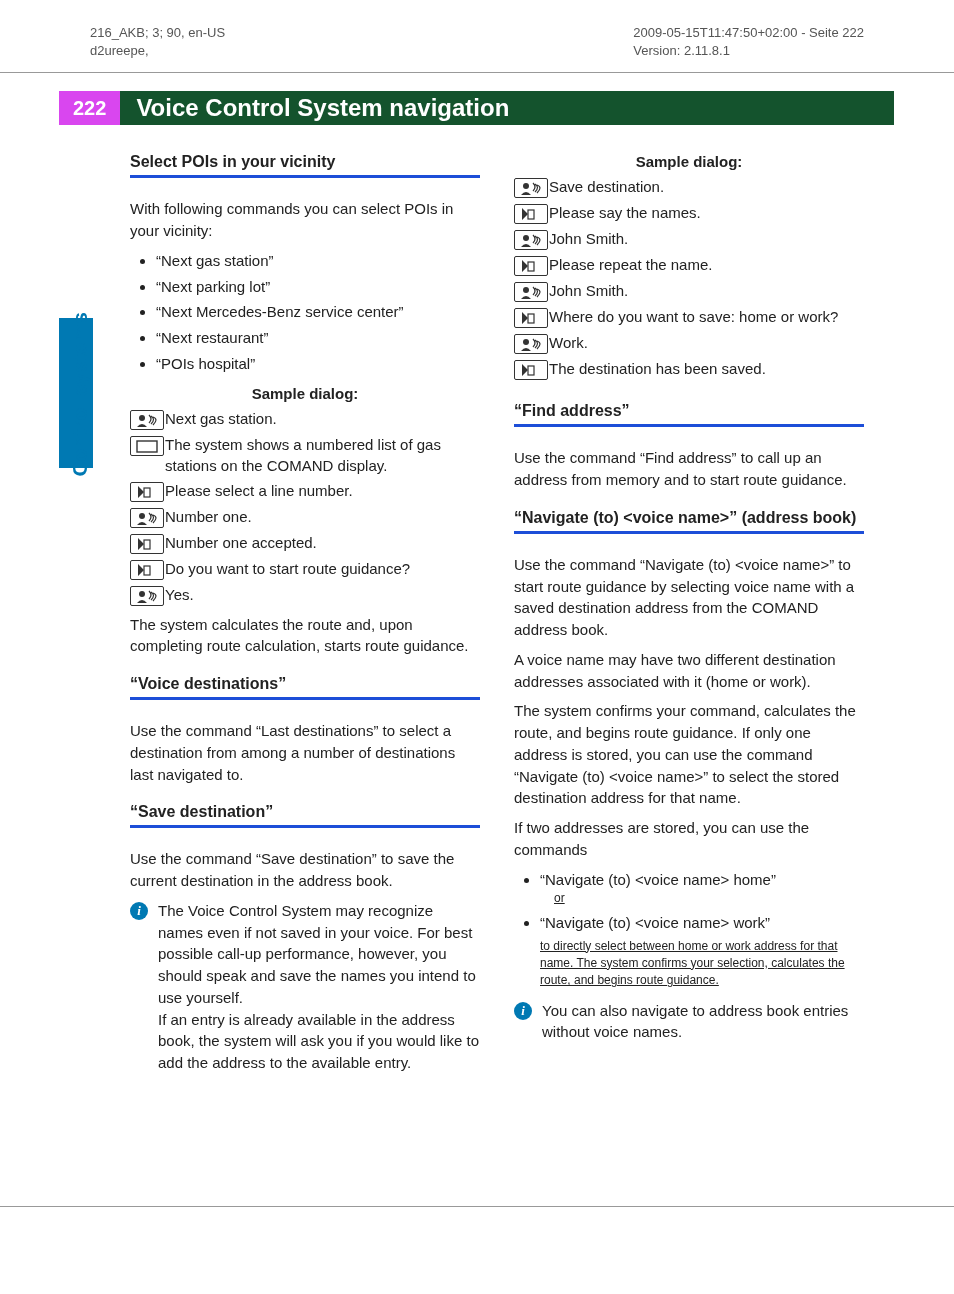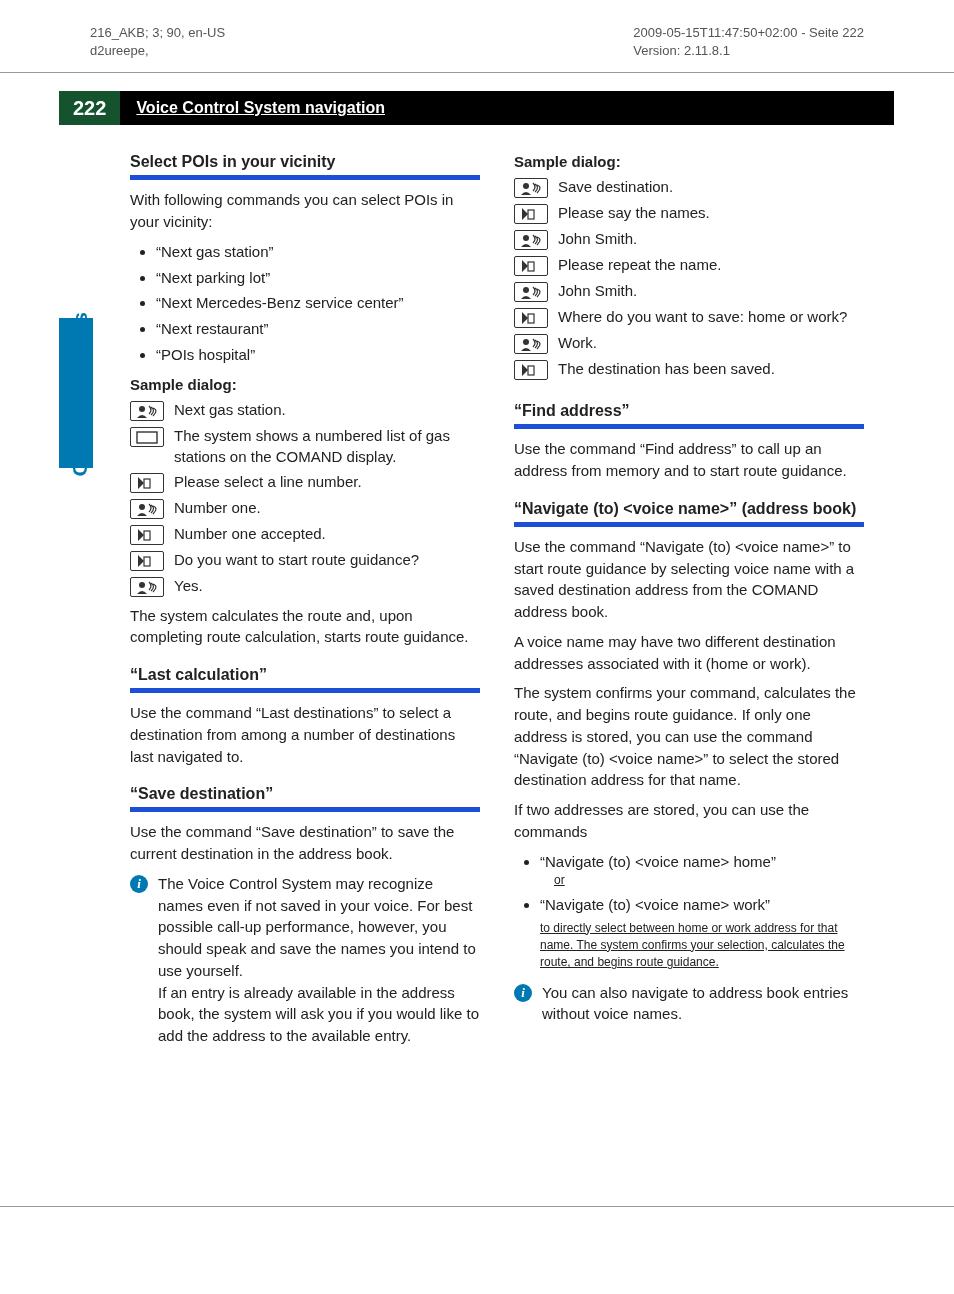--- a/index.html
+++ b/index.html
@@ -31,41 +31,40 @@
     margin: 12px 0 0 0;
     width: 100%;
   }
   .title-banner {
     display: flex;
     align-items: stretch;
     margin-top: 18px;
   }
   .spacer-left { width: 59px; height: 34px; }
   .page-num-box {
+    background: #d946ef;
+    color: #fff;
+    font-weight: bold;
+    font-size: 20px;
+    padding: 0 14px;
+    display: flex;
+    align-items: center;
+    height: 34px;
+  }
+  .title-box {
     background: #14532d;
     color: #fff;
     font-weight: bold;
-    font-size: 20px;
-    padding: 0 14px;
-    display: flex;
-    align-items: center;
-    height: 34px;
-  }
-  .title-box {
-    background: #000000;
-    color: #fff;
-    font-weight: bold;
-    font-size: 16px;
+    font-size: 24px;
     padding: 0 16px;
     display: flex;
     align-items: center;
     flex: 1;
     height: 34px;
     margin-right: 60px;
-    text-decoration: underline;
   }
   .side-tab {
     position: absolute;
     left: 59px;
     top: 318px;
     width: 34px;
     height: 150px;
     background: #0079b3;
   }
   .side-label {
@@ -81,34 +80,34 @@
   }
   .content {
     display: flex;
     padding: 28px 60px 0 130px;
     gap: 34px;
   }
   .col { width: 350px; }
   h3.sec {
     font-size: 16px;
     font-weight: bold;
-    margin: 0 0 9px 0;
+    margin: 0 0 20px 0;
     padding-bottom: 4px;
-    border-bottom: 5px solid #1d4ed8;
+    border-bottom: 3px solid #1d4ed8;
   }
   p { margin: 8px 0; line-height: 1.45; }
   ul.cmds { margin: 6px 0 10px 0; padding-left: 18px; }
   ul.cmds li { margin: 4px 8px; line-height: 1.45; }
   .sub { margin-left: 14px; font-size: 12px; text-decoration: underline; }
-  .sd-label { font-weight: bold; margin: 10px 0 6px 0; }
+  .sd-label { font-weight: bold; margin: 10px 0 6px 0; text-align: center; }
   .dlg-row {
     display: flex;
     align-items: flex-start;
     margin: 4px 0;
-    gap: 10px;
+    gap: 1px;
   }
   .dlg-icon {
     width: 32px;
     height: 18px;
     border: 1px solid #333;
     border-radius: 2px;
     flex-shrink: 0;
     margin-top: 2px;
     display: flex;
     align-items: center;
@@ -259,21 +258,21 @@
               <svg width="26" height="16" viewBox="0 0 26 16">
                 <use href="#ic-user"></use>
               </svg>
             </div>
             <div class="dlg-text">Yes.</div>
           </div>
         </div>
 
     <p>The system calculates the route and, upon completing route calculation, starts route guidance.</p>
 
-    <h3 class="sec" style="margin-top:18px">“Last calculation”</h3>
+    <h3 class="sec" style="margin-top:18px">“Voice destinations”</h3>
     <p>Use the command “Last destinations” to select a destination from among a number of destinations last navigated to.</p>
 
     <h3 class="sec" style="margin-top:18px">“Save destination”</h3>
     <p>Use the command “Save destination” to save the current destination in the address book.</p>
 
     <div class="info-row">
       <div class="info-icon">i</div>
       <div class="info-text">
         <div>The Voice Control System may recognize names even if not saved in your voice. For best possible call-up performance, however, you should speak and save the names you intend to use yourself.</div>
         <div style="margin-top:0">If an entry is already available in the address book, the system will ask you if you would like to add the address to the available entry.</div>

